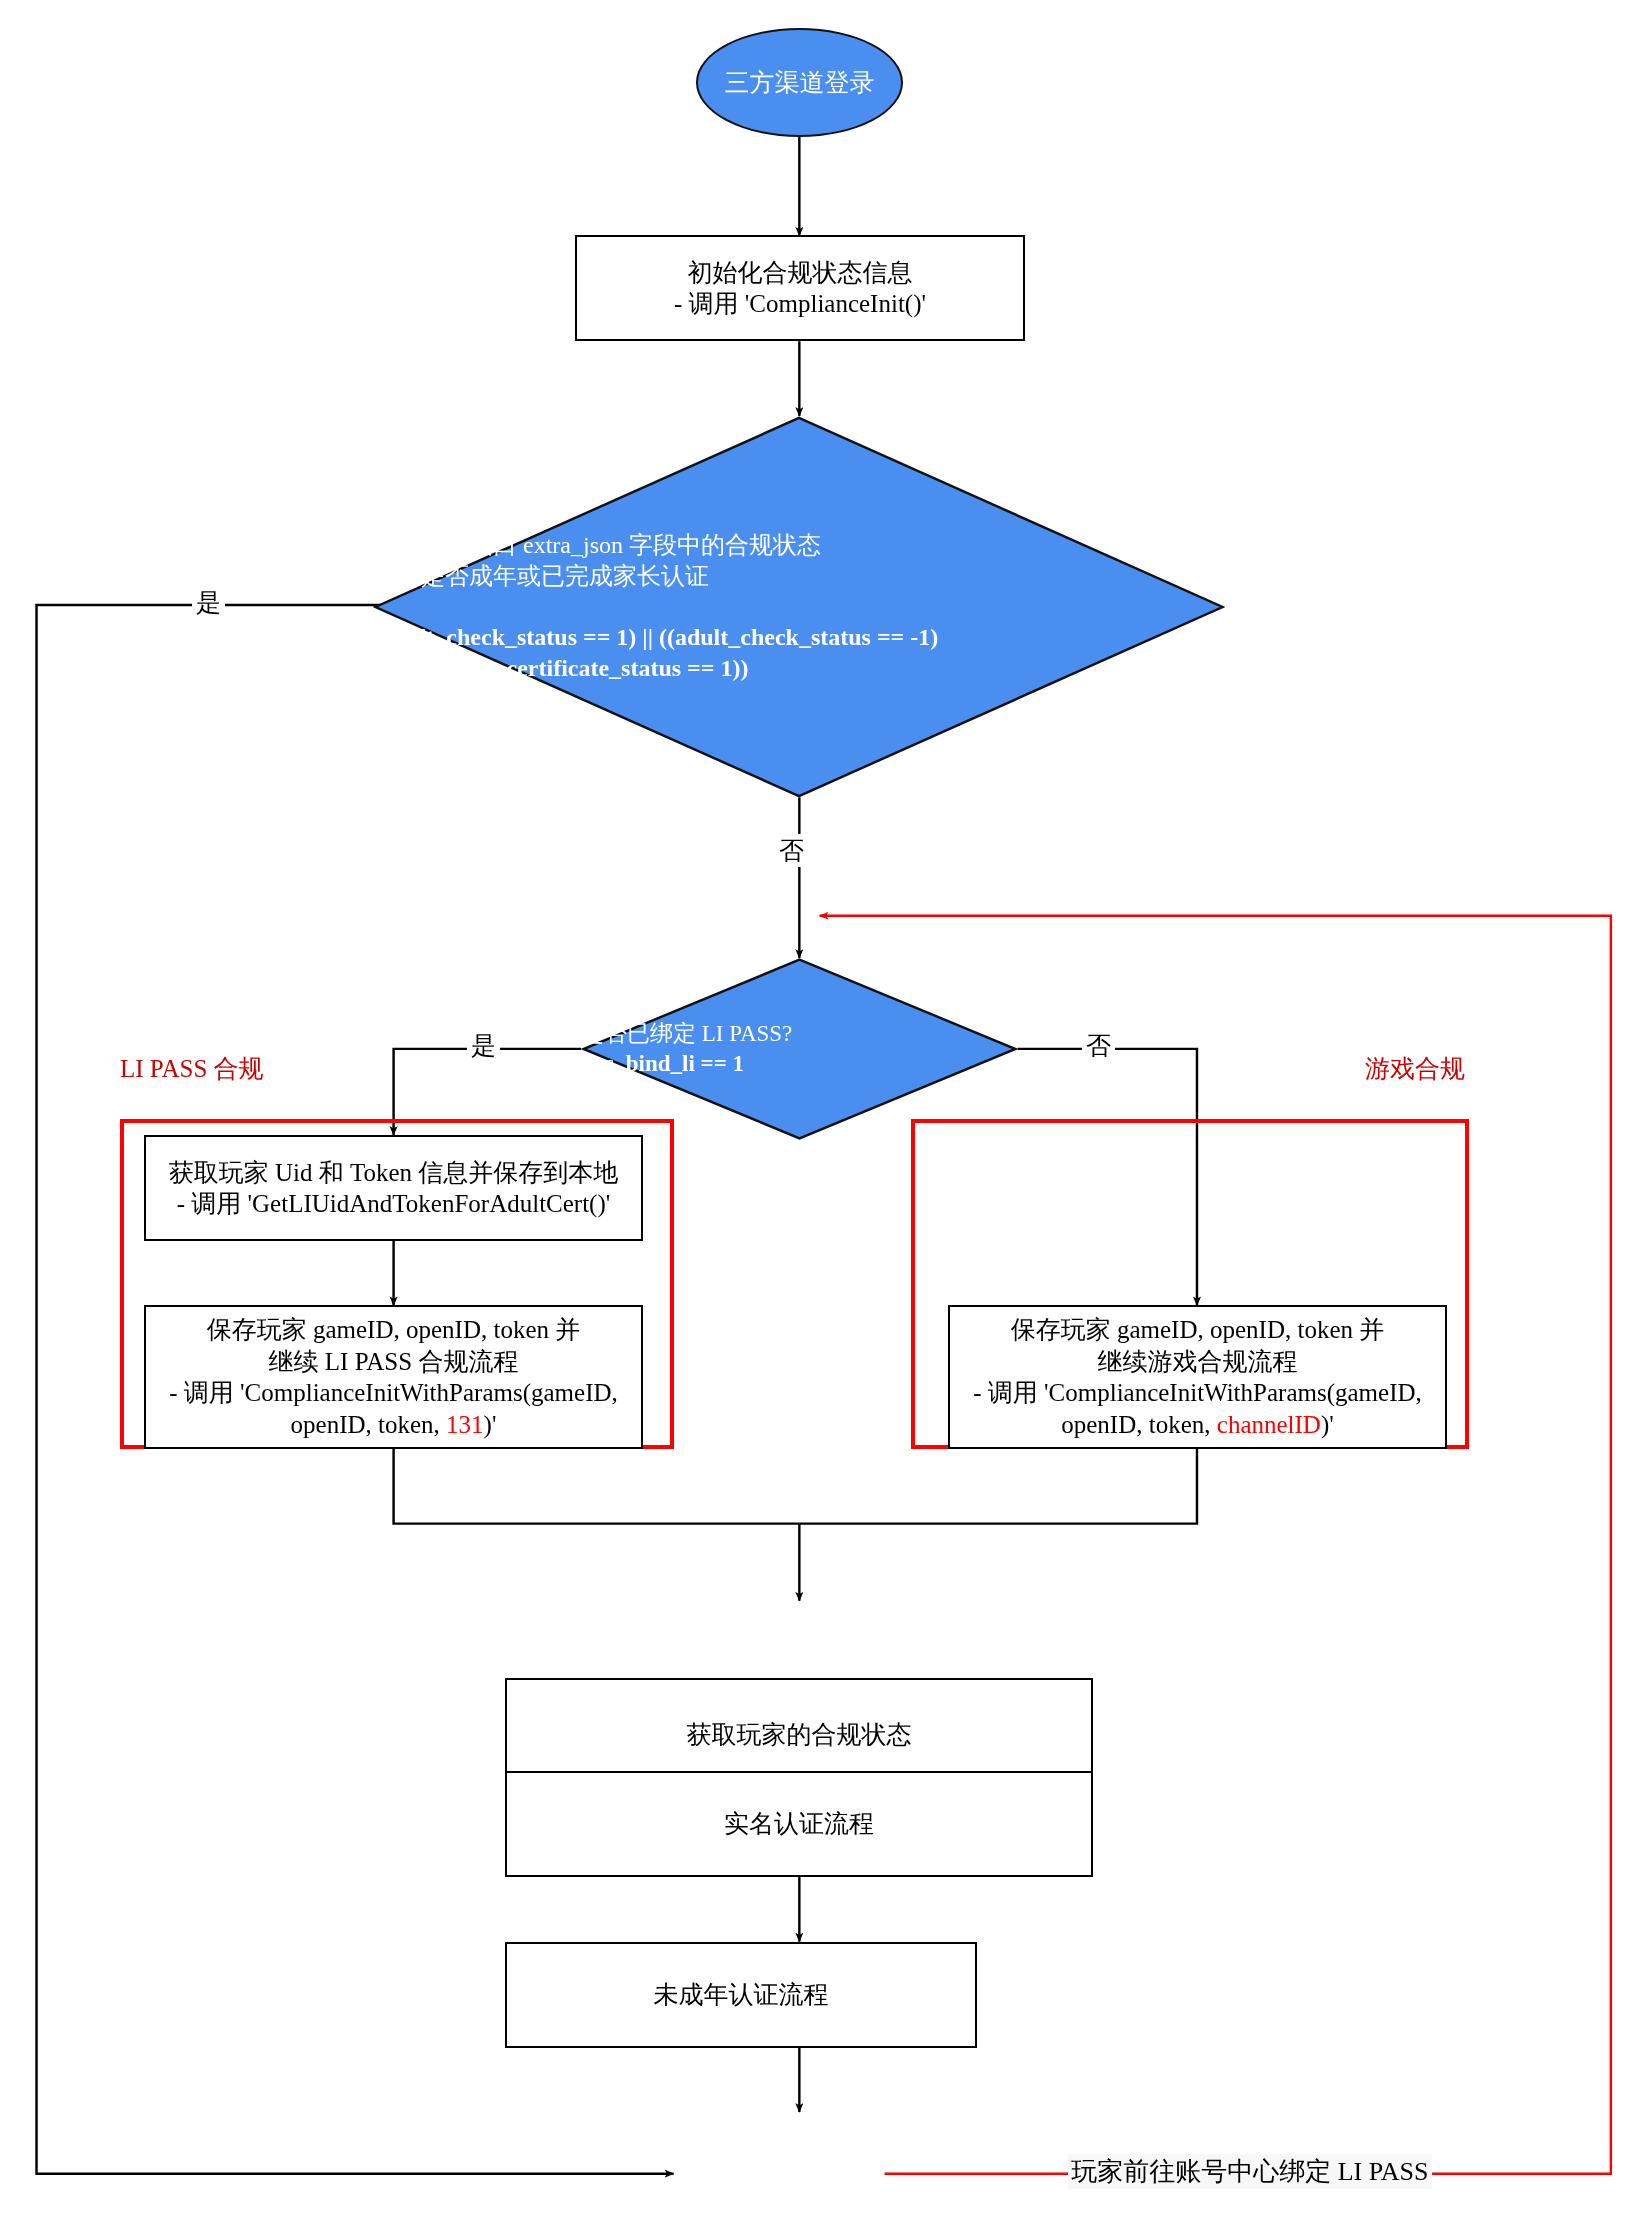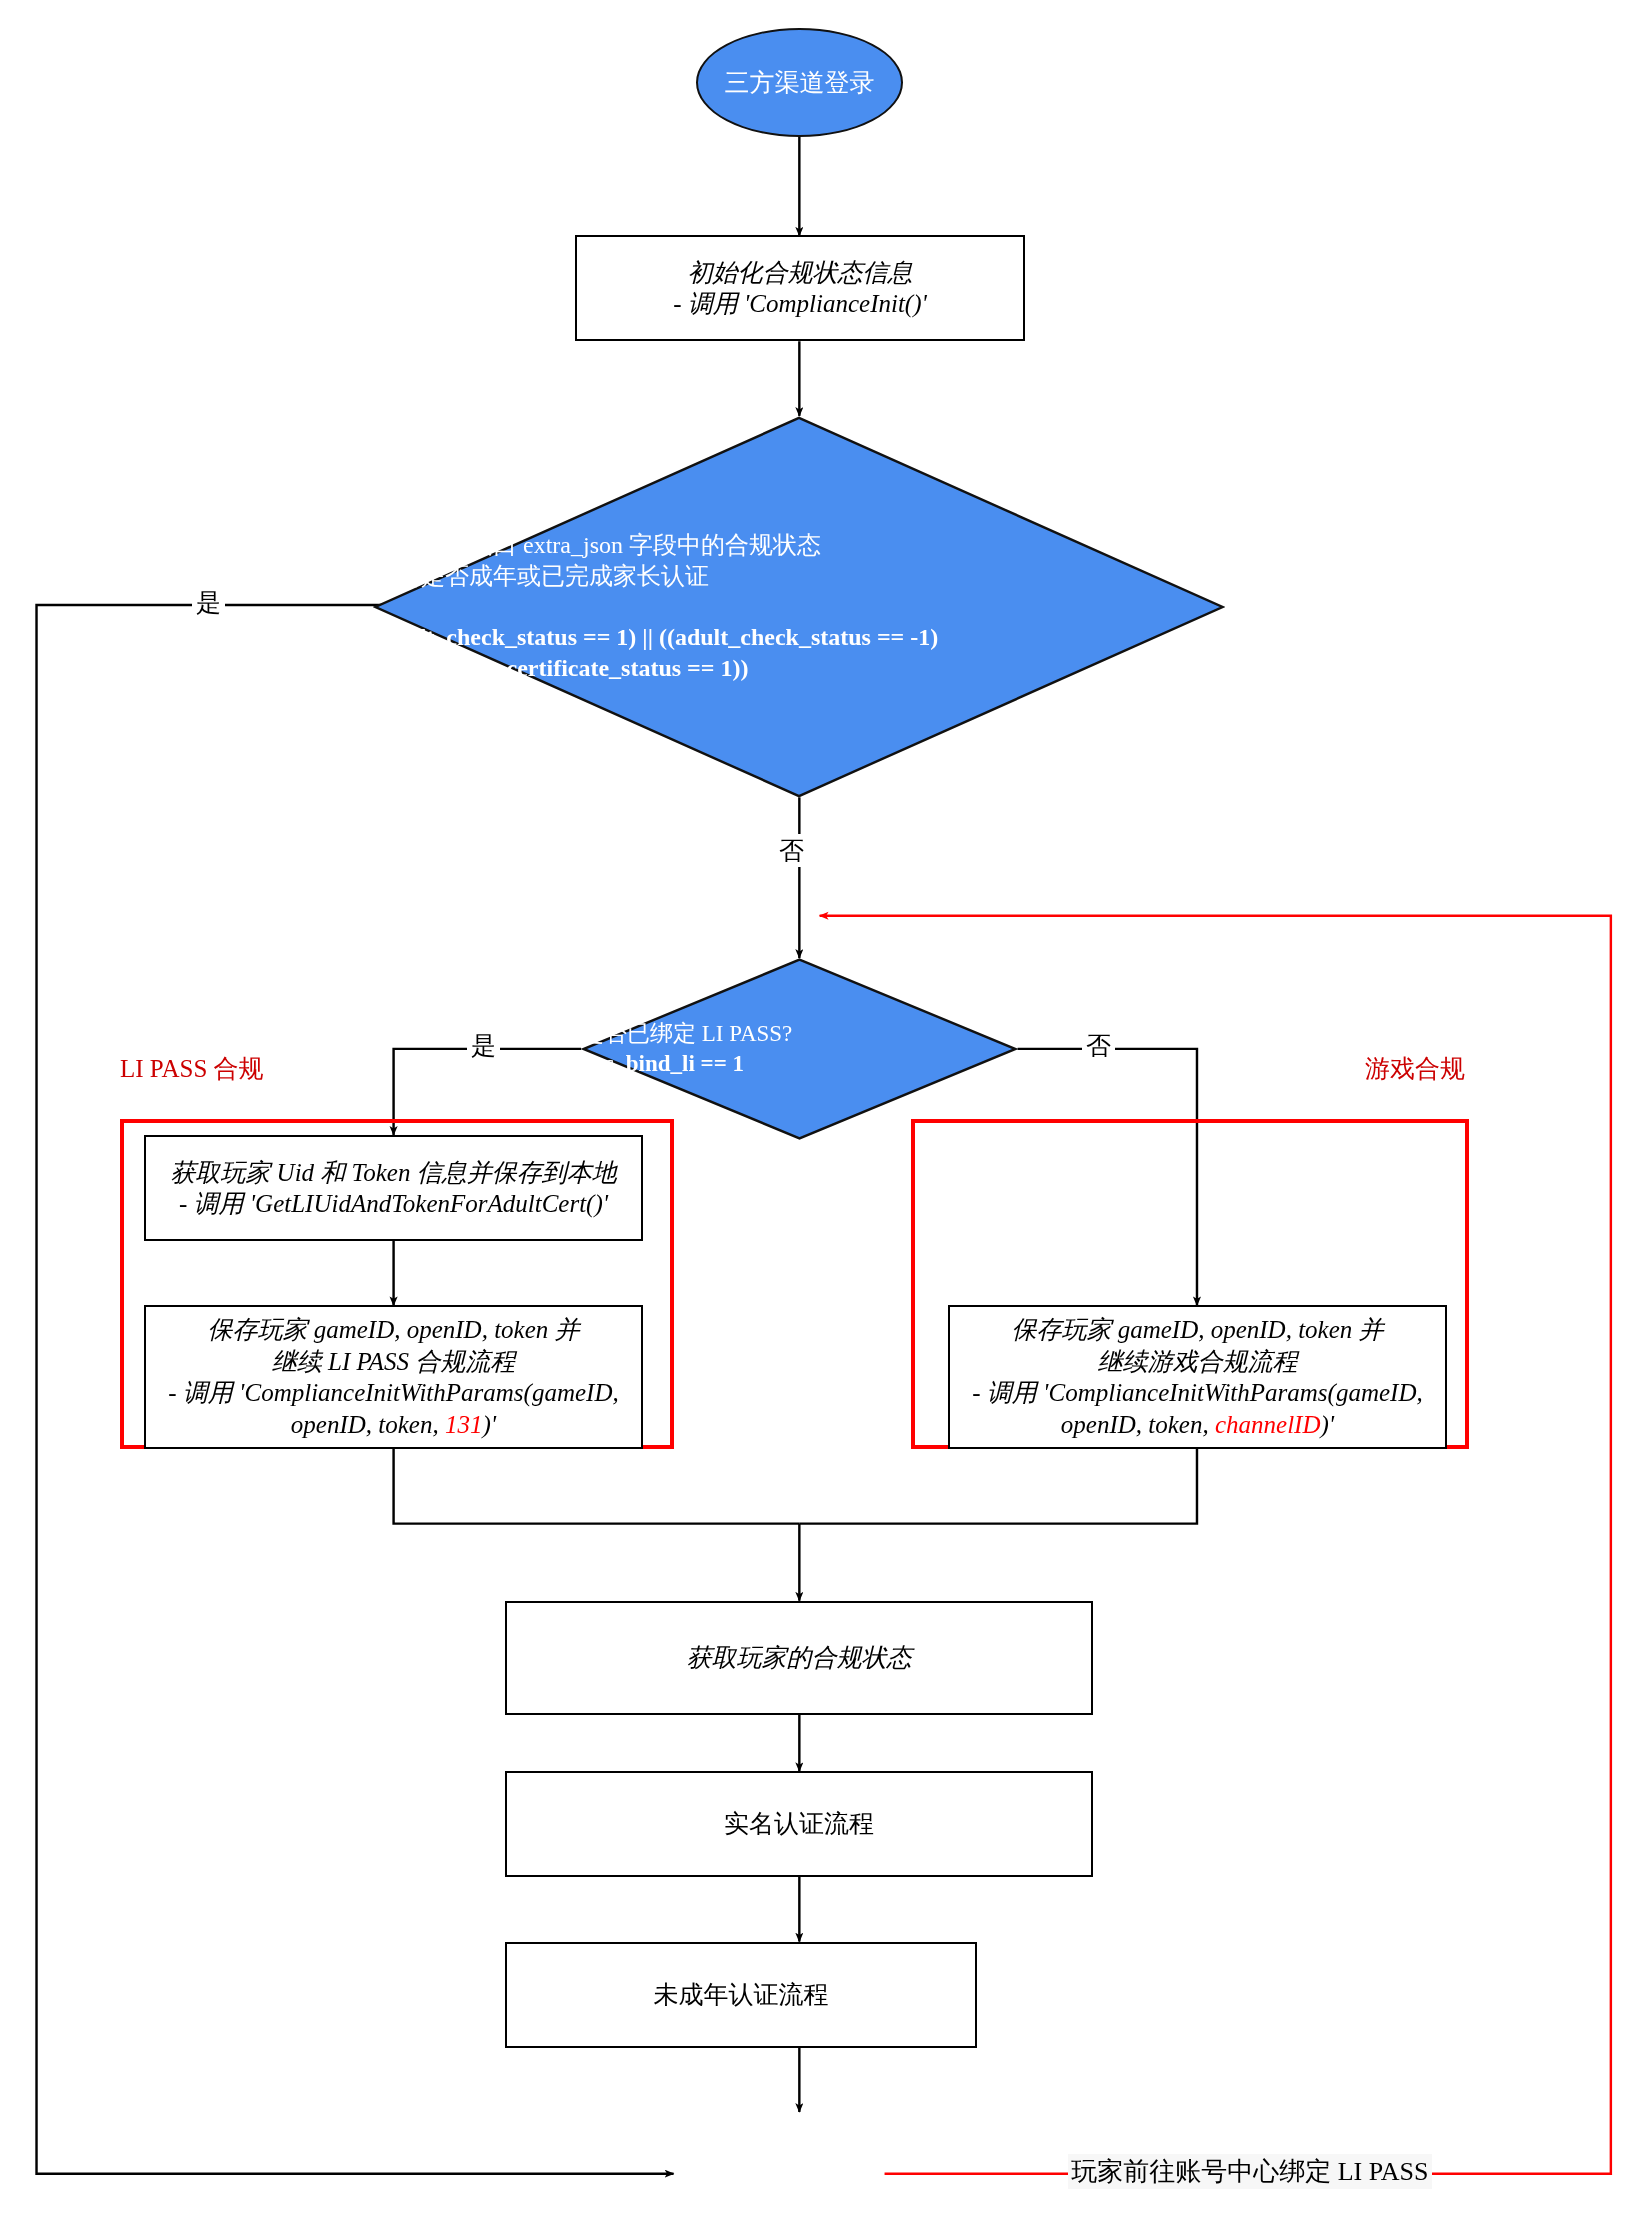--- a/index.html
+++ b/index.html
@@ -98,21 +98,21 @@
   }
   .red-note {
     position: absolute;
     font-size: 26px;
     color: #000000;
     background: #f7f7f7;
     padding: 0 3.2px;
     white-space: nowrap;
   }
   .red-accent { color: #ff0000; }
-  .box-inner { width: 100%; font-style: italic; }
+  .box-inner { width: 100%; }
   .box-inner div { white-space: nowrap; }
 </style>
 </head>
 <body>
 
 <div id="canvas">
 
   <svg id="wires" width="1649" height="2239" viewBox="0 0 2032 2758">
     <defs>
       <marker id="arrow-black" markerWidth="14" markerHeight="14" refX="11" refY="5" orient="auto" markerUnits="userSpaceOnUse">
@@ -222,21 +222,21 @@
 
   <div class="node process" style="left:948px; top:1305px; width:499px; height:144px;">
     <div class="box-inner">
       <div>保存玩家 gameID, openID, token 并</div>
       <div>继续游戏合规流程</div>
       <div>- 调用 'ComplianceInitWithParams(gameID,</div>
       <div><span>openID, token, </span><span class="red-accent">channelID</span><span>)'</span></div>
     </div>
   </div>
 
-  <div class="node process" style="left:505px; top:1601px; width:588px; height:114px;">
+  <div class="node process" style="left:505px; top:1678px; width:588px; height:114px;">
     <div class="box-inner">
       <div>获取玩家的合规状态</div>
     </div>
   </div>
 
   <div class="node process" style="left:505px; top:1771px; width:588px; height:106px;">
     <span>实名认证流程</span>
   </div>
 
   <div class="node process" style="left:505px; top:1942px; width:472px; height:106px;">

